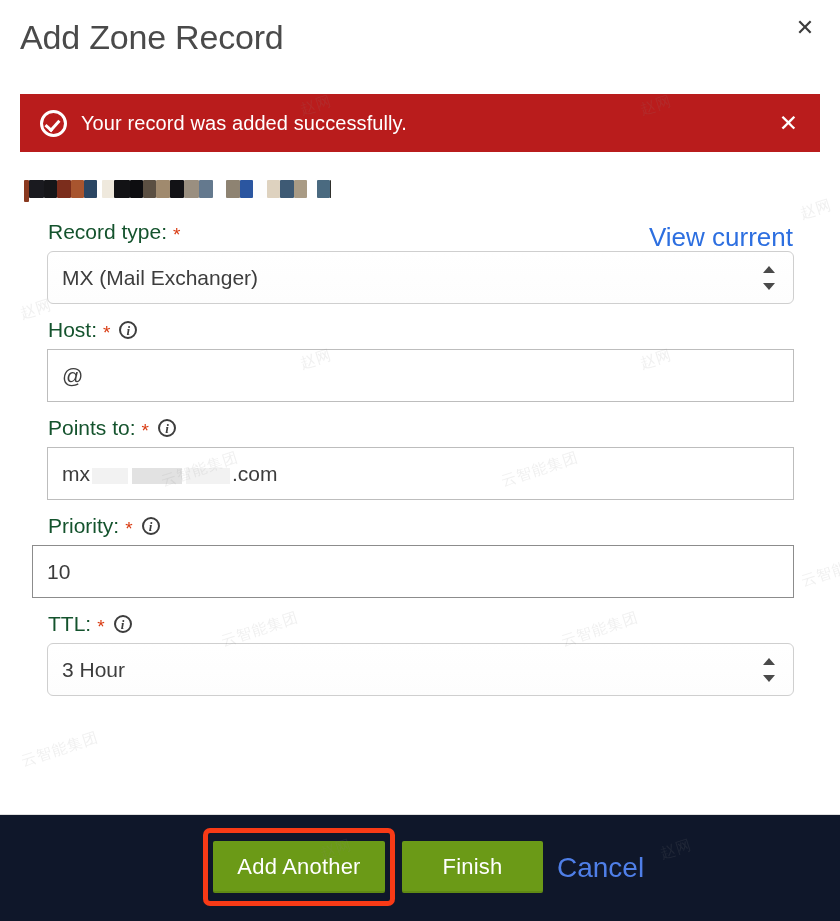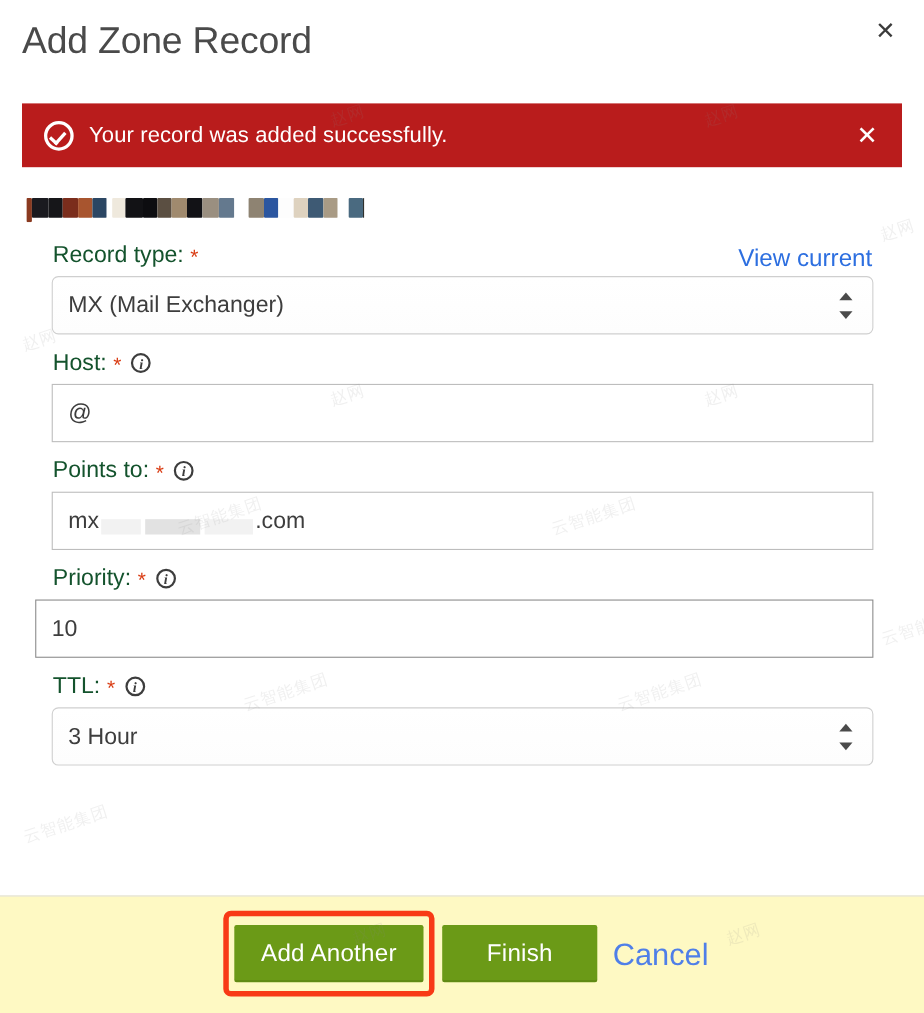--- a/index.html
+++ b/index.html
@@ -172,21 +172,21 @@
     color: #3d3d3d;
     font-family: "Liberation Serif", "DejaVu Serif", serif;
     cursor: pointer;
     user-select: none;
   }
   .view-current {
     position: absolute;
     right: 27px;
     top: 2px;
     color: #2d6fe0;
-    font-size: 22px;
+    font-size: 26px;
     text-decoration: none;
     cursor: pointer;
     white-space: nowrap;
   }
 
   .control {
     margin: 0 26px 0 27px;
     height: 53px;
     background: #ffffff;
     border: 1px solid #c9c9c9;
@@ -221,36 +221,36 @@
     position: absolute;
     left: 0;
     width: 0; height: 0;
     border-left: 6px solid transparent;
     border-right: 6px solid transparent;
   }
   .stepper .arrow-up { top: 1px; border-bottom: 7px solid #4a4a4a; }
   .stepper .arrow-down { bottom: 1px; border-top: 7px solid #4a4a4a; }
 
   
-  .masked-value { display: inline-flex; align-items: flex-end; }
+  .masked-value { display: inline-flex; align-items: center; }
   .masked-value .mask {
     display: inline-block;
     height: 16px;
     background: #e2e2e2;
     margin: 0 2px;
     position: relative;
     top: 2px;
   }
   .masked-value .mask.light { background: #f2f2f2; }
 
   
   .dialog-footer {
     flex: 0 0 auto;
     height: 106px;
-    background: #fef9c3;
+    background: #0f172a;
     border-top: 1px solid #e0e0e0;
     position: relative;
   }
   .btn {
     position: absolute;
     top: 26px;
     height: 52px;
     background: #6b9a17;
     color: #ffffff;
     border: none;

